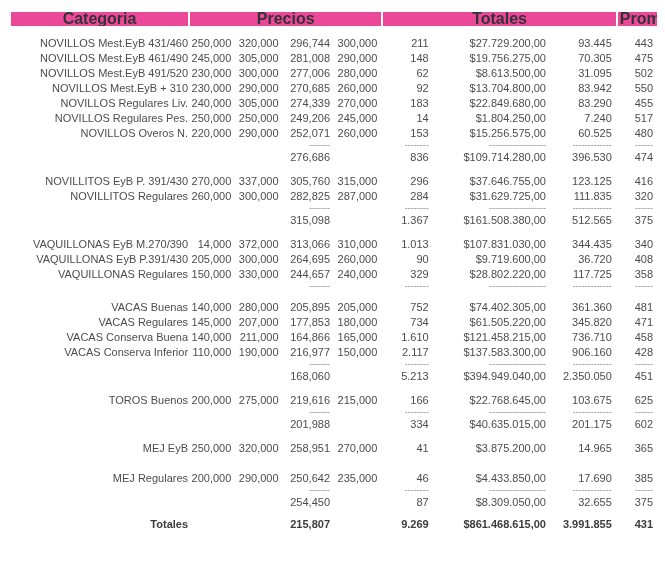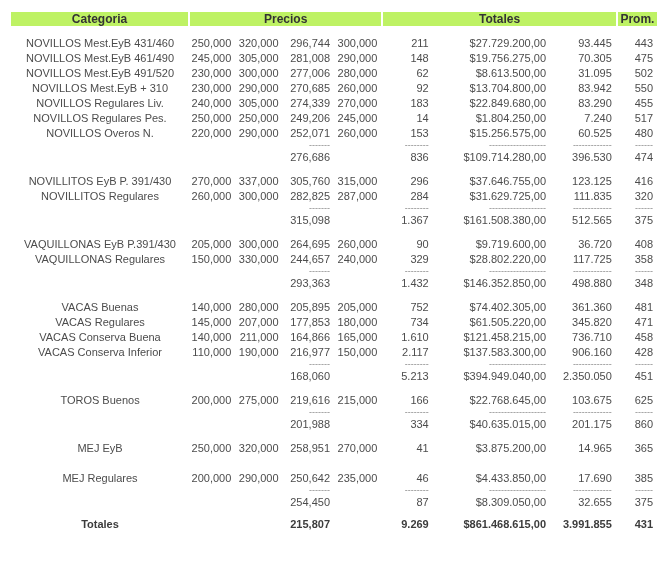--- a/index.html
+++ b/index.html
@@ -7,29 +7,29 @@
     width: 665px; height: 584px; box-sizing: border-box;
     padding: 11px 10px 0 9px; overflow: hidden;
     font-family: "Liberation Sans", sans-serif;
   }
   table.price-table {
     border-collapse: separate; border-spacing: 2px 1px;
     table-layout: fixed; width: 650px;
     font-size: 11px; color: #4c4c4c;
   }
   th {
-    background: #bef264; color: #333333; font-weight: bold;
-    font-size: 12px; height: 14px; line-height: 14px;
+    background: #ec4899; color: #333333; font-weight: bold;
+    font-size: 16px; height: 14px; line-height: 14px;
     padding: 0 2px; text-align: center; white-space: nowrap; overflow: hidden;
   }
   td {
     padding: 0; height: 14px; line-height: 14px;
     white-space: nowrap; overflow: hidden;
   }
-  td.cat { text-align: center; padding-left: 1px; margin-left: 32px; }
+  td.cat { text-align: right; padding-left: 1px; margin-left: 32px; }
   td.num { text-align: right; padding-right: 4px; }
   tr.dash-row td { height: 8px; line-height: 8px; font-size: 9px; color: #8a8a8a; letter-spacing: 0px; }
   tr.spacer-row td { height: 8px; line-height: 8px; }
   tr.blank-row td { height: 14px; line-height: 14px; }
   tr.pre-total-row td { height: 6px; line-height: 6px; }
   tr.grand-row td { font-weight: bold; color: #3c3c3c; }
 </style>
 </head>
 <body>
 
@@ -201,20 +201,31 @@
           <td class="num"></td>
           <td class="num">1.367</td>
           <td class="num">$161.508.380,00</td>
           <td class="num">512.565</td>
           <td class="num">375</td>
         </tr>
         <tr class="spacer-row">
           <td colspan="9"></td>
         </tr>
         <tr>
+          <td class="cat">VAQUILLONAS EyB M.270/390</td>
+          <td class="num">14,000</td>
+          <td class="num">372,000</td>
+          <td class="num">313,066</td>
+          <td class="num">310,000</td>
+          <td class="num">1.013</td>
+          <td class="num">$107.831.030,00</td>
+          <td class="num">344.435</td>
+          <td class="num">340</td>
+        </tr>
+        <tr>
           <td class="cat">VAQUILLONAS EyB P.391/430</td>
           <td class="num">205,000</td>
           <td class="num">300,000</td>
           <td class="num">264,695</td>
           <td class="num">260,000</td>
           <td class="num">90</td>
           <td class="num">$9.719.600,00</td>
           <td class="num">36.720</td>
           <td class="num">408</td>
         </tr>
@@ -233,31 +244,20 @@
           <td class="cat"></td>
           <td class="num"></td>
           <td class="num"></td>
           <td class="num">-------</td>
           <td class="num"></td>
           <td class="num">--------</td>
           <td class="num">-------------------</td>
           <td class="num">-------------</td>
           <td class="num">------</td>
         </tr>
-        <tr>
-          <td class="cat"></td>
-          <td class="num"></td>
-          <td class="num"></td>
-          <td class="num">293,363</td>
-          <td class="num"></td>
-          <td class="num">1.432</td>
-          <td class="num">$146.352.850,00</td>
-          <td class="num">498.880</td>
-          <td class="num">348</td>
-        </tr>
         <tr class="spacer-row">
           <td colspan="9"></td>
         </tr>
         <tr>
           <td class="cat">VACAS Buenas</td>
           <td class="num">140,000</td>
           <td class="num">280,000</td>
           <td class="num">205,895</td>
           <td class="num">205,000</td>
           <td class="num">752</td>
@@ -347,21 +347,21 @@
         </tr>
         <tr>
           <td class="cat"></td>
           <td class="num"></td>
           <td class="num"></td>
           <td class="num">201,988</td>
           <td class="num"></td>
           <td class="num">334</td>
           <td class="num">$40.635.015,00</td>
           <td class="num">201.175</td>
-          <td class="num">860</td>
+          <td class="num">602</td>
         </tr>
         <tr class="spacer-row">
           <td colspan="9"></td>
         </tr>
         <tr>
           <td class="cat">MEJ EyB</td>
           <td class="num">250,000</td>
           <td class="num">320,000</td>
           <td class="num">258,951</td>
           <td class="num">270,000</td>

